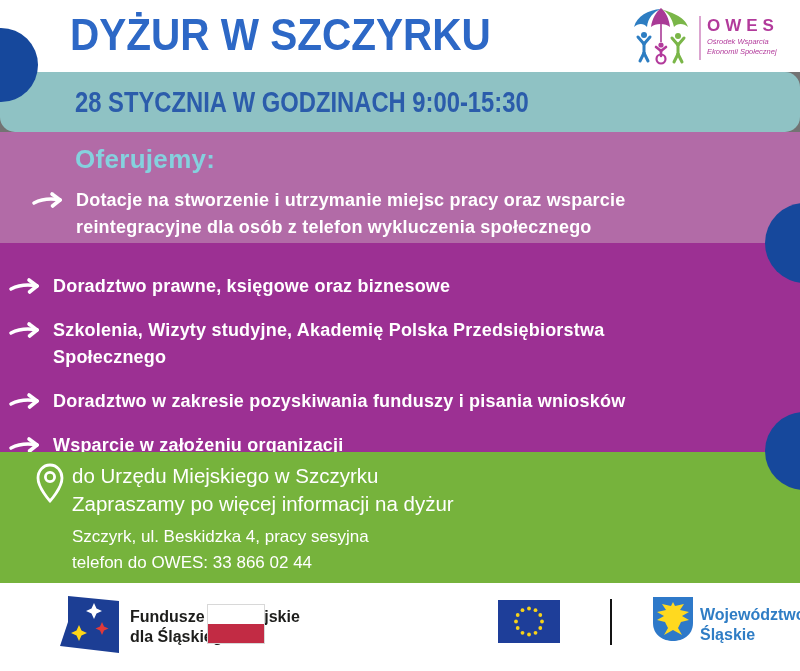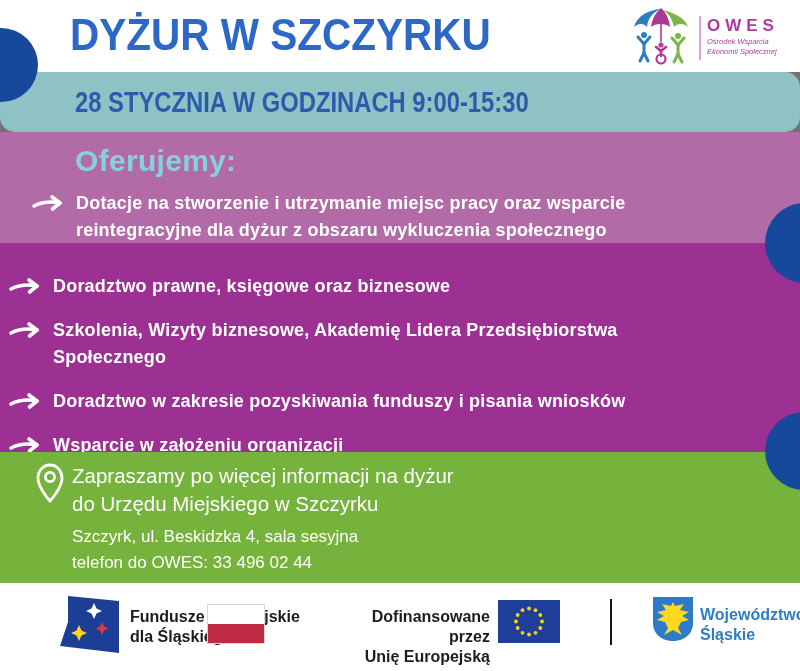--- a/index.html
+++ b/index.html
@@ -24,21 +24,21 @@
   .title{position:absolute;left:70px;top:9px;font-size:45px;font-weight:bold;
          color:var(--title-blue);letter-spacing:0px;transform:scaleX(.9);transform-origin:left top;white-space:nowrap;}
   .owes-logo{position:absolute;left:628px;top:6px;}
 
   .date-bar{height:60px;background:var(--teal-bar);position:relative;border-radius:15px;}
   .date-text{position:absolute;left:75px;top:14px;font-size:29px;font-weight:bold;color:var(--date-blue);
              transform:scaleX(.82);transform-origin:left top;white-space:nowrap;}
 
   .offer{height:111px;background:var(--pink-bg);padding-top:12px;position:relative;}
   .free{height:209px;background:var(--purple-bg);padding-top:13px;position:relative;}
-  .sec-heading{margin-left:75px;font-size:30px;font-weight:bold;color:var(--heading-cyan);letter-spacing:.3px;}
+  .sec-heading{margin-left:75px;font-size:26px;font-weight:bold;color:var(--heading-cyan);letter-spacing:.3px;}
 
   .bullet-row{display:flex;align-items:flex-start;padding-left:31px;margin-top:12px;}
   .free .bullet-row{margin-top:17px;padding-left:8px;}
   .arrow-icon{flex:0 0 34px;margin-top:3px;}
   .bullet-text{margin-left:11px;font-size:18px;font-weight:bold;color:#fff;line-height:1.5;max-width:640px;letter-spacing:.2px;}
 
   .visit{height:131px;background:var(--green-bg);position:relative;color:#fff;}
   .pin-icon{position:absolute;left:35px;top:463px;}
   .visit .pin-icon{position:absolute;left:35px;top:11px;}
   .visit-main{position:absolute;left:72px;top:10px;font-size:20.5px;font-weight:400;line-height:1.38;}
@@ -115,21 +115,21 @@
   <section class="offer">
     <div class="sec-heading">Oferujemy:</div>
     <div class="bullet-row">
       <svg class="arrow-icon" width="34" height="20" viewBox="0 0 34 20">
         <g fill="none" stroke="#fff" stroke-width="3.6" stroke-linecap="round">
           <path d="M3,13 C11,9 19,8 29,10"></path>
           <path d="M29,10 L21,4"></path>
             <path d="M29,10 L21.5,16"></path>
         </g>
       </svg>
-      <div class="bullet-text">Dotacje na stworzenie i utrzymanie miejsc pracy oraz wsparcie reintegracyjne dla dyżur z obszaru wykluczenia społecznego</div>
+      <div class="bullet-text">Dotacje na stworzenie i utrzymanie miejsc pracy oraz wsparcie reintegracyjne dla osób z telefon wykluczenia społecznego</div>
     </div>
   </section>
 
   <section class="free">
 
     <div class="bullet-row">
       <svg class="arrow-icon" width="34" height="20" viewBox="0 0 34 20">
         <g fill="none" stroke="#fff" stroke-width="3.6" stroke-linecap="round">
           <path d="M3,13 C11,9 19,8 29,10"></path>
             <path d="M29,10 L21,4"></path>
@@ -140,21 +140,21 @@
     </div>
 
     <div class="bullet-row">
       <svg class="arrow-icon" width="34" height="20" viewBox="0 0 34 20">
         <g fill="none" stroke="#fff" stroke-width="3.6" stroke-linecap="round">
           <path d="M3,13 C11,9 19,8 29,10"></path>
             <path d="M29,10 L21,4"></path>
             <path d="M29,10 L21.5,16"></path>
         </g>
       </svg>
-      <div class="bullet-text">Szkolenia, Wizyty biznesowe, Akademię Lidera Przedsiębiorstwa Społecznego</div>
+      <div class="bullet-text">Szkolenia, Wizyty studyjne, Akademię Polska Przedsiębiorstwa Społecznego</div>
     </div>
 
     <div class="bullet-row">
       <svg class="arrow-icon" width="34" height="20" viewBox="0 0 34 20">
         <g fill="none" stroke="#fff" stroke-width="3.6" stroke-linecap="round">
           <path d="M3,13 C11,9 19,8 29,10"></path>
             <path d="M29,10 L21,4"></path>
             <path d="M29,10 L21.5,16"></path>
         </g>
       </svg>
@@ -172,26 +172,26 @@
       <div class="bullet-text">Wsparcie w założeniu organizacji</div>
     </div>
   </section>
 
   <section class="visit">
     <svg class="pin-icon" width="30" height="42" viewBox="0 0 30 42">
       <path d="M15,2 C8,2 3,8 3,15 C3,25 15,38 15,38 C15,38 27,25 27,15 C27,8 22,2 15,2 Z" fill="none" stroke="#fff" stroke-width="2.8"></path>
       <circle cx="15" cy="14" r="4.6" fill="none" stroke="#fff" stroke-width="2.8"></circle>
     </svg>
     <div class="visit-main">
+      <div>do Urzędu Miejskiego w Szczyrku</div>
       <div>Zapraszamy po więcej informacji na dyżur</div>
-      <div>do Urzędu Miejskiego w Szczyrku</div>
     </div>
     <div class="visit-sub">
-      <div>Szczyrk, ul. Beskidzka 4, sala sesyjna</div>
-      <div>telefon do OWES:  33 496 02 44</div>
+      <div>Szczyrk, ul. Beskidzka 4, pracy sesyjna</div>
+      <div>telefon do OWES:  33 866 02 44</div>
     </div>
   </section>
 
   <footer class="footer">
 
     <svg class="fe-logo" width="66" height="64" viewBox="0 0 66 64">
       <path d="M13,3 L64,8 L64,60 L5,53 L13,29 Z" fill="#1c3e94"></path>
       <path d="M39,10 L41.5,15.5 L47,18 L41.5,20.5 L39,26 L36.5,20.5 L31,18 L36.5,15.5 Z" fill="#fff"></path>
       <path d="M24,32 L26.5,37.5 L32,40 L26.5,42.5 L24,48 L21.5,42.5 L16,40 L21.5,37.5 Z" fill="#ffd617"></path>
       <path d="M47,29 L49,33.5 L53.5,35.5 L49,37.5 L47,42 L45,37.5 L40.5,35.5 L45,33.5 Z" fill="#e03a3a"></path>
@@ -200,24 +200,20 @@
       <div>Fundusze Europejskie</div>
       <div>dla Śląskiego</div>
     </div>
 
     <div class="pl-flag">
         <div class="red"></div>
       </div>
     <div class="label pl-label">
     </div>
 
-    <div class="label eu-funding-label">
-      <div>Dofinansowane przez</div>
-      <div>Unię Europejską</div>
-    </div>
     <svg class="eu-flag" width="62" height="43" viewBox="0 0 62 43">
       <rect width="62" height="43" fill="#1e3e99"></rect>
       <g fill="#f7d219">
         <circle cx="31" cy="8.5" r="1.9"></circle>
           <circle cx="37.5" cy="10.2" r="1.9"></circle>
         <circle cx="42.3" cy="15" r="1.9"></circle>
           <circle cx="44" cy="21.5" r="1.9"></circle>
         <circle cx="42.3" cy="28" r="1.9"></circle>
           <circle cx="37.5" cy="32.8" r="1.9"></circle>
         <circle cx="31" cy="34.5" r="1.9"></circle>

